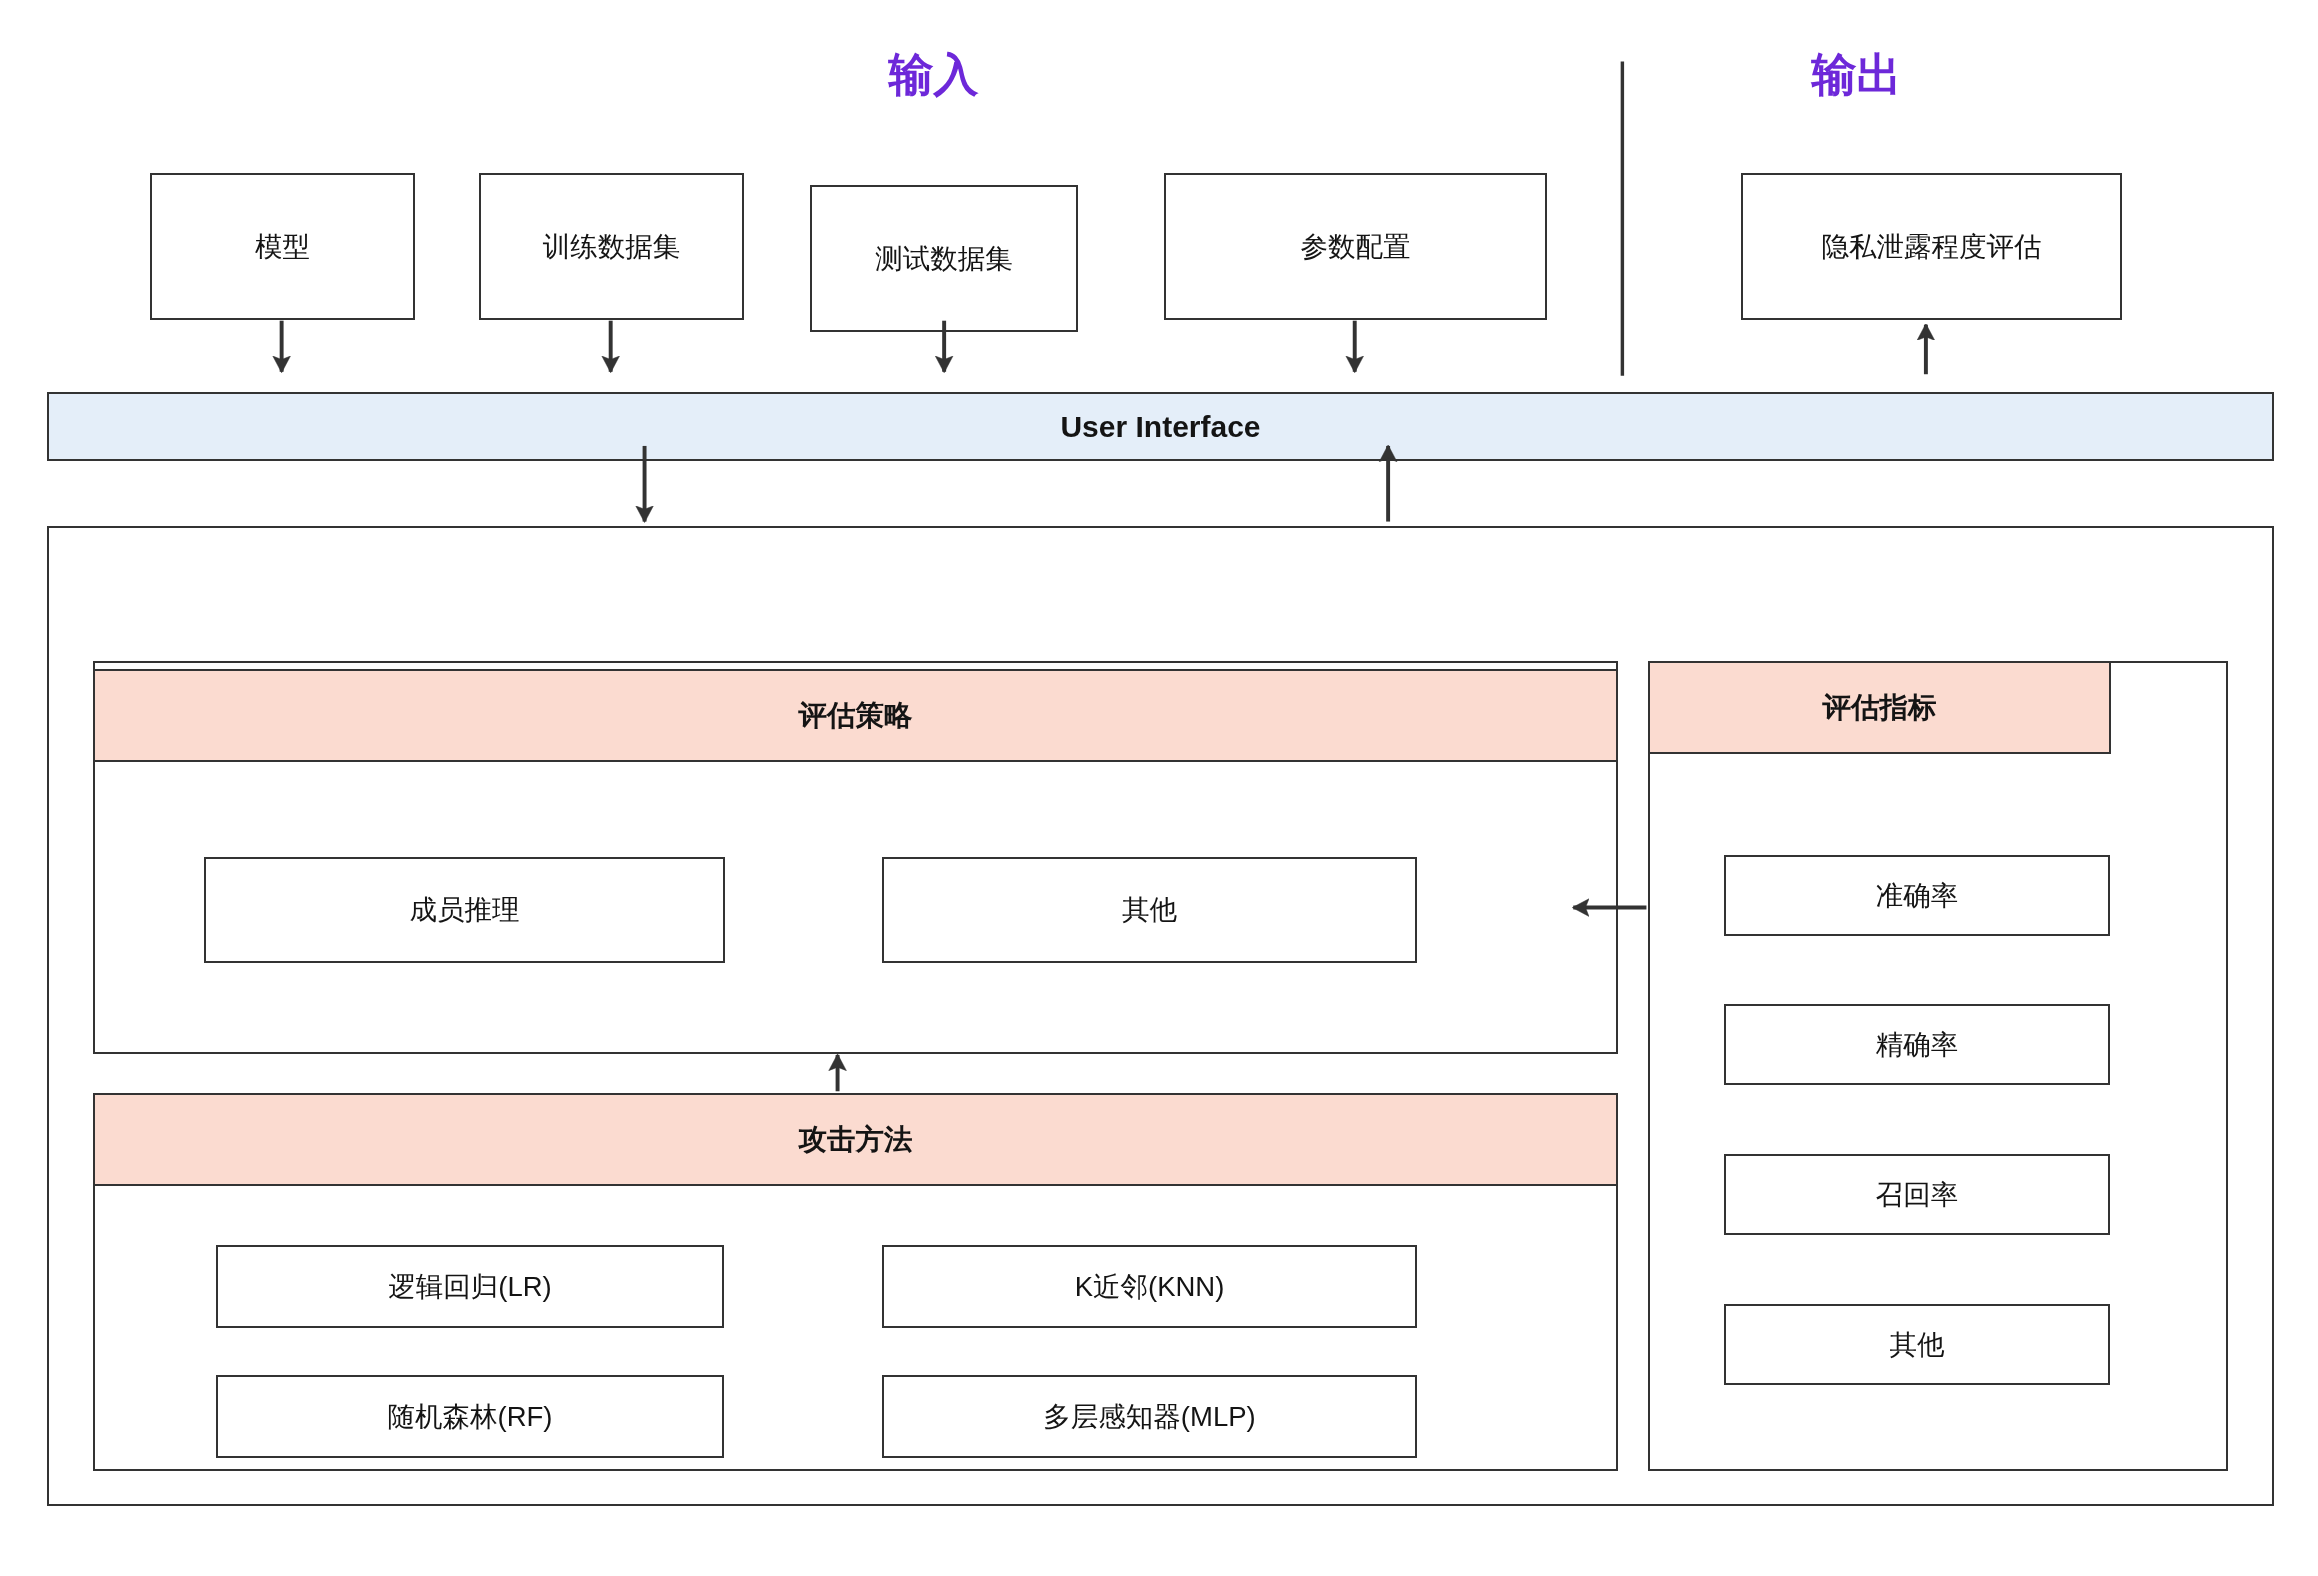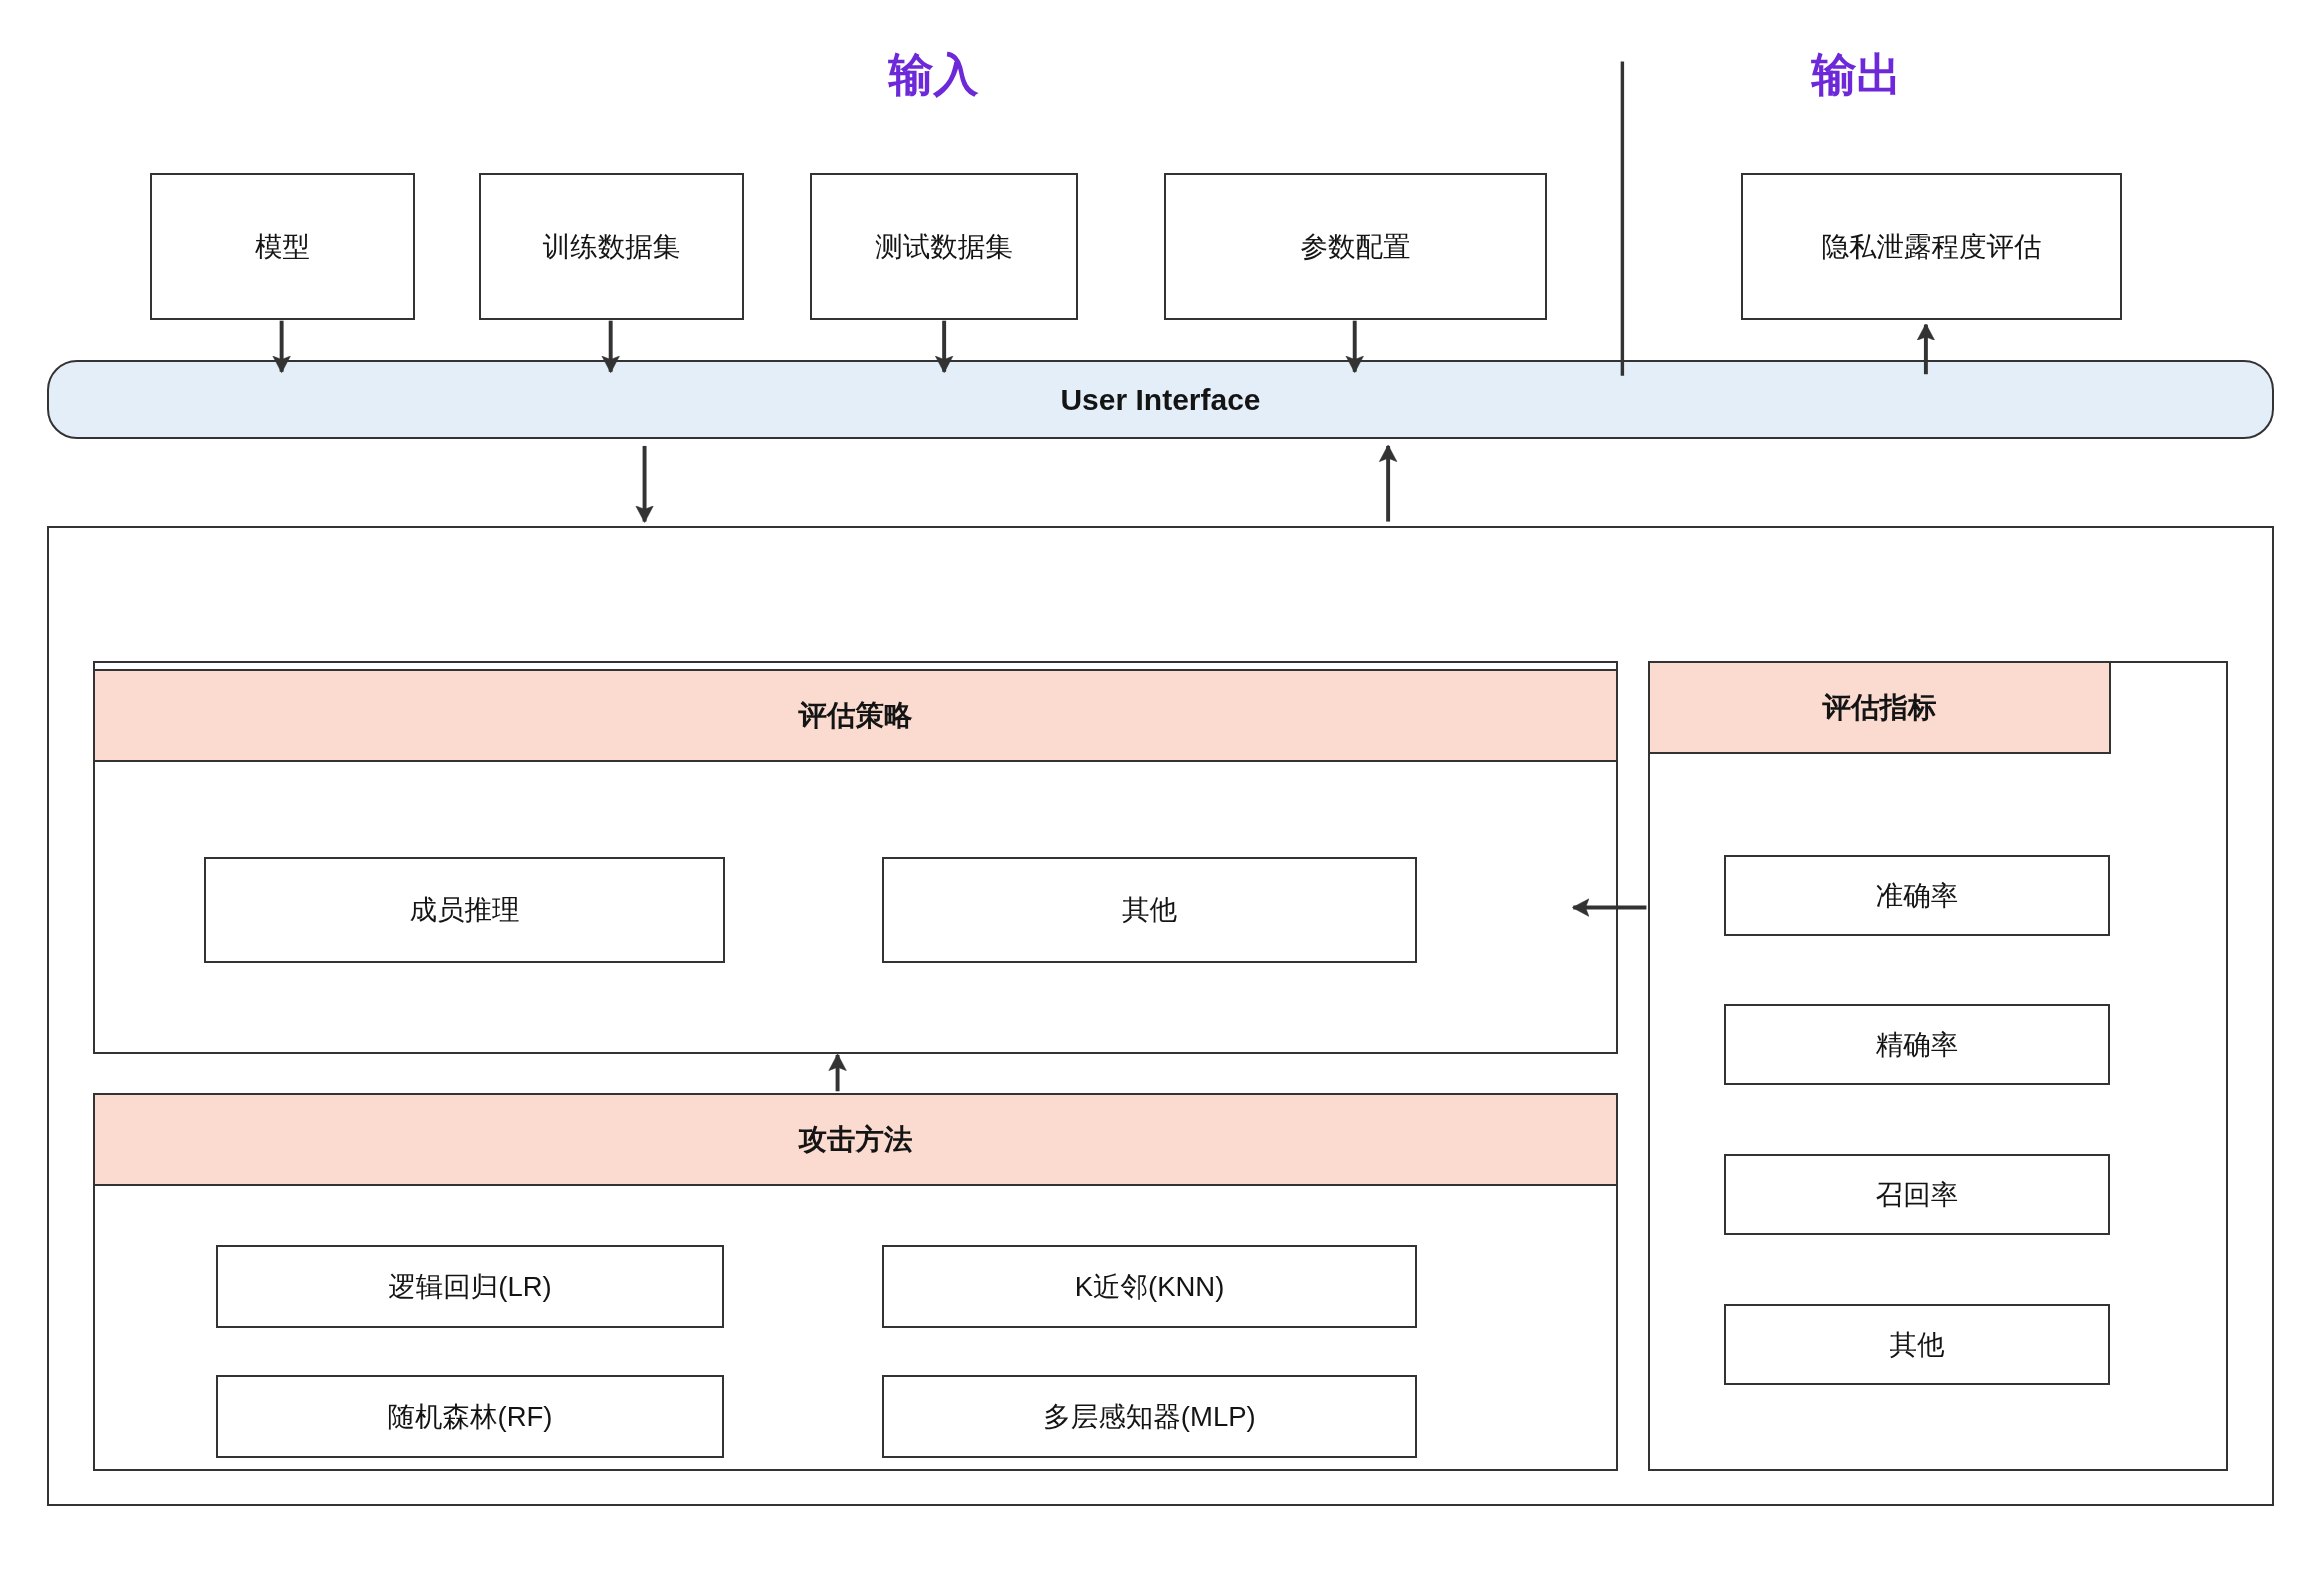--- a/index.html
+++ b/index.html
@@ -105,27 +105,27 @@
 <div id="canvas">
 
   <div class="abs section-title" style="left:786px; top:52px; width:295px;">输入</div>
 
   <div class="abs section-title" style="left:1709px; top:52px; width:295px;">输出</div>
 
   <div class="abs node" style="left:150px; top:173px; width:265px; height:147px;">模型</div>
 
   <div class="abs node" style="left:479px; top:173px; width:265px; height:147px;">训练数据集</div>
 
-  <div class="abs node" style="left:810px; top:173px; width:268px; height:147px;">测试数据集</div>
+  <div class="abs node" style="left:810px; top:185px; width:268px; height:147px;">测试数据集</div>
 
   <div class="abs node" style="left:1164px; top:173px; width:383px; height:147px;">参数配置</div>
 
   <div class="abs node" style="left:1741px; top:173px; width:381px; height:147px;">隐私泄露程度评估</div>
 
-  <div class="abs ui-band" style="left:47px; top:360px; width:2227px; height:79px;border-radius:30px;">User Interface</div>
+  <div class="abs ui-band" style="left:47px; top:392px; width:2227px; height:69px;">User Interface</div>
 
   <div class="abs panel" style="left:47px; top:526px; width:2227px; height:980px;"></div>
 
 
   <div class="abs panel" style="left:93px; top:661px; width:1525px; height:393px;"></div>
 
   <div class="abs band-pink" style="left:93px; top:661px; width:1525px; height:93px;margin-top:8px;">评估策略</div>
 
   <div class="abs node" style="left:204px; top:857px; width:521px; height:106px;">成员推理</div>
 

